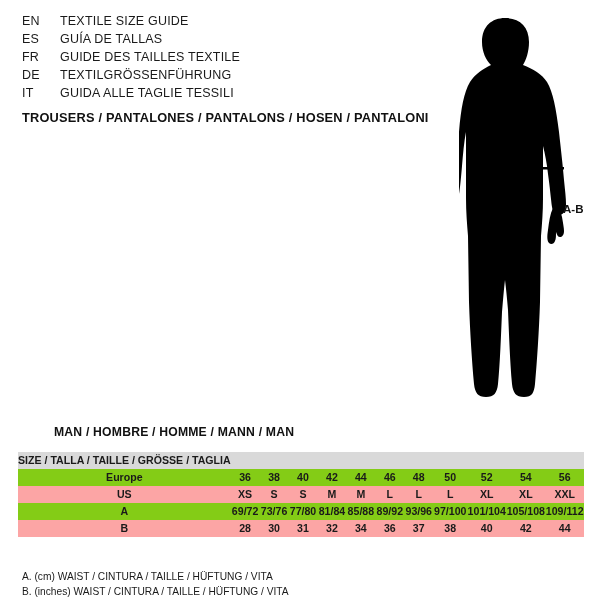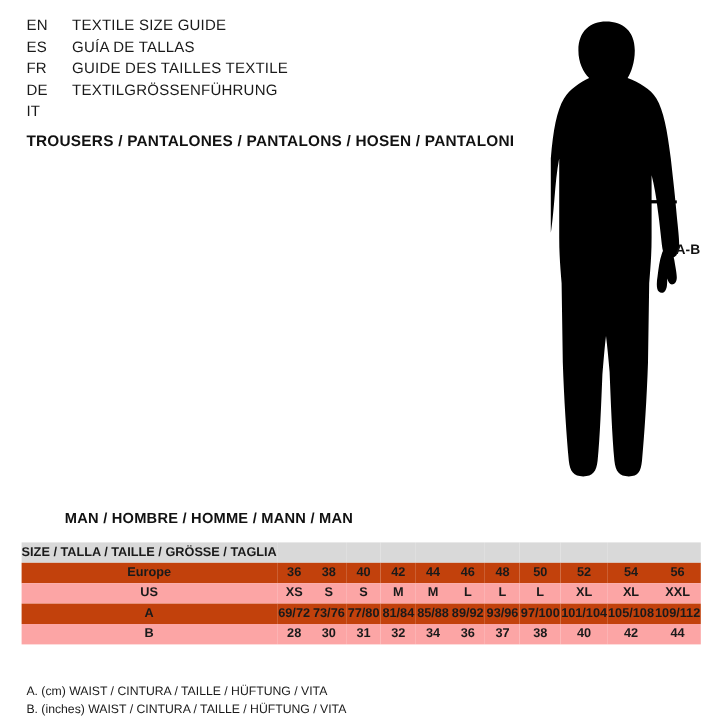--- a/index.html
+++ b/index.html
@@ -103,21 +103,21 @@
     height: 17px;
     line-height: 17px;
     text-align: center;
     font-weight: bold;
     white-space: nowrap;
   }
   tr.head-row td {
     background: #d9d9d9;
     font-size: 10.6px;
   }
-  tr.shade td { background: #c2410c; }
+  tr.shade td { background: #84cc16; }
   tr.plain td { background: #fca5a5; }
   td.col-label { width: 92px; padding-left: 4px; }
   td.col-v { width: 44px; }
 
   .notes {
     position: absolute;
     left: 22px;
     top: 569px;
     font-size: 10.2px;
     line-height: 15px;
@@ -141,20 +141,21 @@
     <div class="lang-row">
       <span class="lang-code">FR</span>
       <span class="lang-text">GUIDE DES TAILLES TEXTILE</span>
     </div>
     <div class="lang-row">
       <span class="lang-code">DE</span>
       <span class="lang-text">TEXTILGRÖSSENFÜHRUNG</span>
     </div>
     <div class="lang-row">
       <span class="lang-code">IT</span>
+      <span class="lang-text">GUIDA ALLE TAGLIE TESSILI</span>
     </div>
   </div>
 
   <div class="trousers-title">TROUSERS / PANTALONES / PANTALONS / HOSEN / PANTALONI</div>
 
   <div class="figure-wrap">
     <svg class="figure-svg" width="175" height="395" viewBox="0 0 175 395">
       <path fill="#000000" d="
         M 62,30
         C 62,14 72,6 85,6

